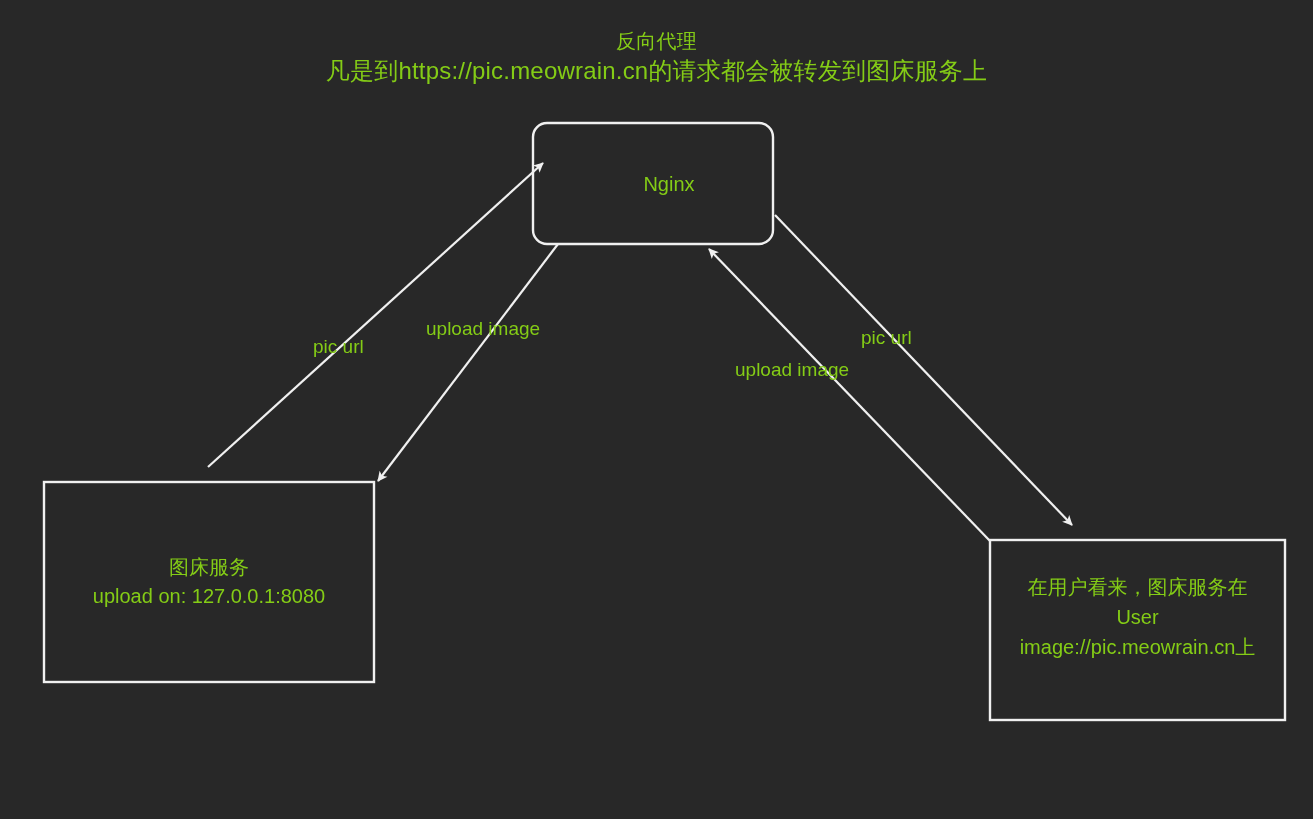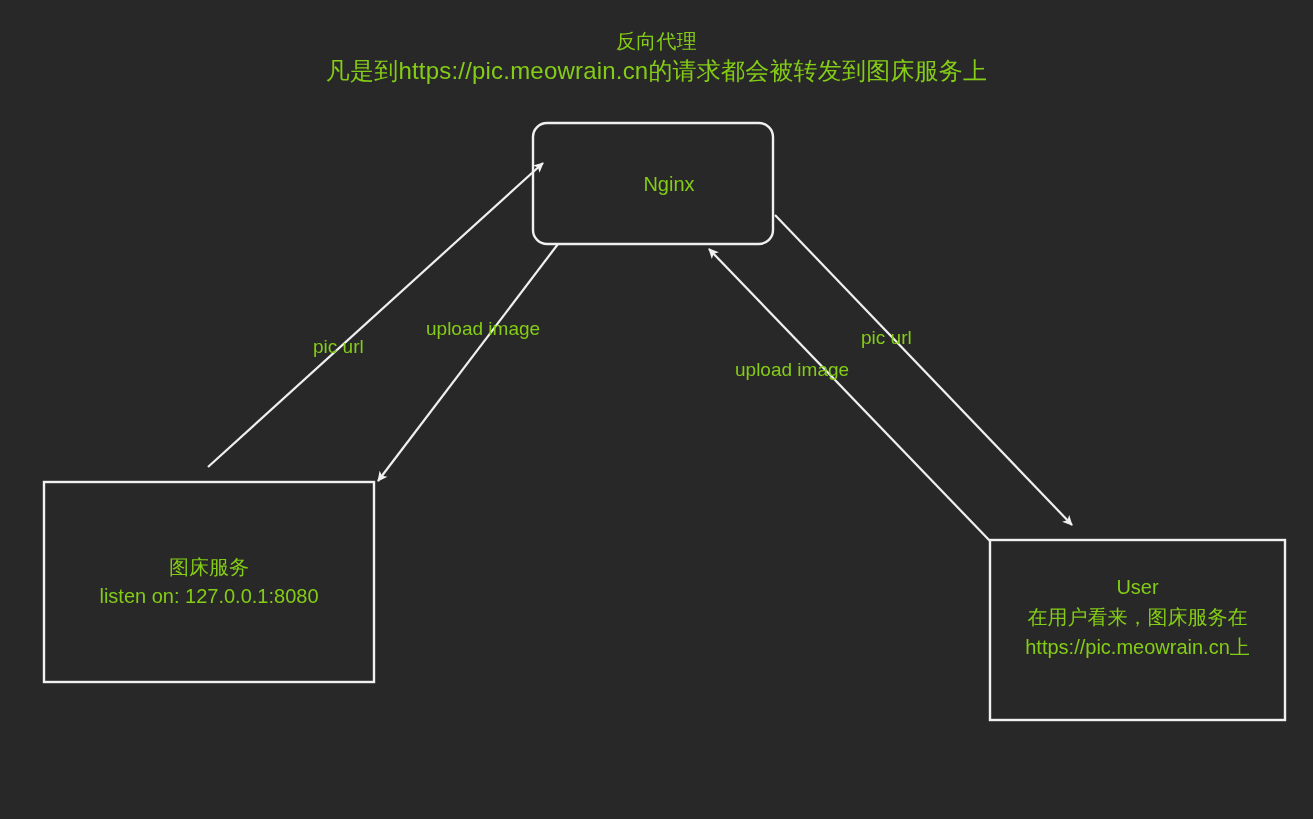--- a/index.html
+++ b/index.html
@@ -120,27 +120,27 @@
       <span class="title-line-1">反向代理</span>
       <span class="title-line-2">凡是到https://pic.meowrain.cn的请求都会被转发到图床服务上</span>
     </div>
 
     <div id="nginx-label" class="node-label">
       <span class="l">Nginx</span>
     </div>
 
     <div id="imgsvc-label" class="node-label">
       <span class="l">图床服务</span>
-      <span class="l">listen on: 127.0.0.1:8080</span>
+      <span class="l">upload on: 127.0.0.1:8080</span>
     </div>
 
     <div id="user-label" class="node-label">
+      <span class="l">在用户看来，图床服务在</span>
       <span class="l">User</span>
-      <span class="l">在用户看来，图床服务在</span>
-      <span class="l">https://pic.meowrain.cn上</span>
+      <span class="l">image://pic.meowrain.cn上</span>
     </div>
 
     <div id="label-pic-url-left" class="edge-label">pic url</div>
 
     <div id="label-upload-left" class="edge-label">upload image</div>
 
     <div id="label-pic-url-right" class="edge-label">pic url</div>
 
     <div id="label-upload-right" class="edge-label">upload image</div>
 

